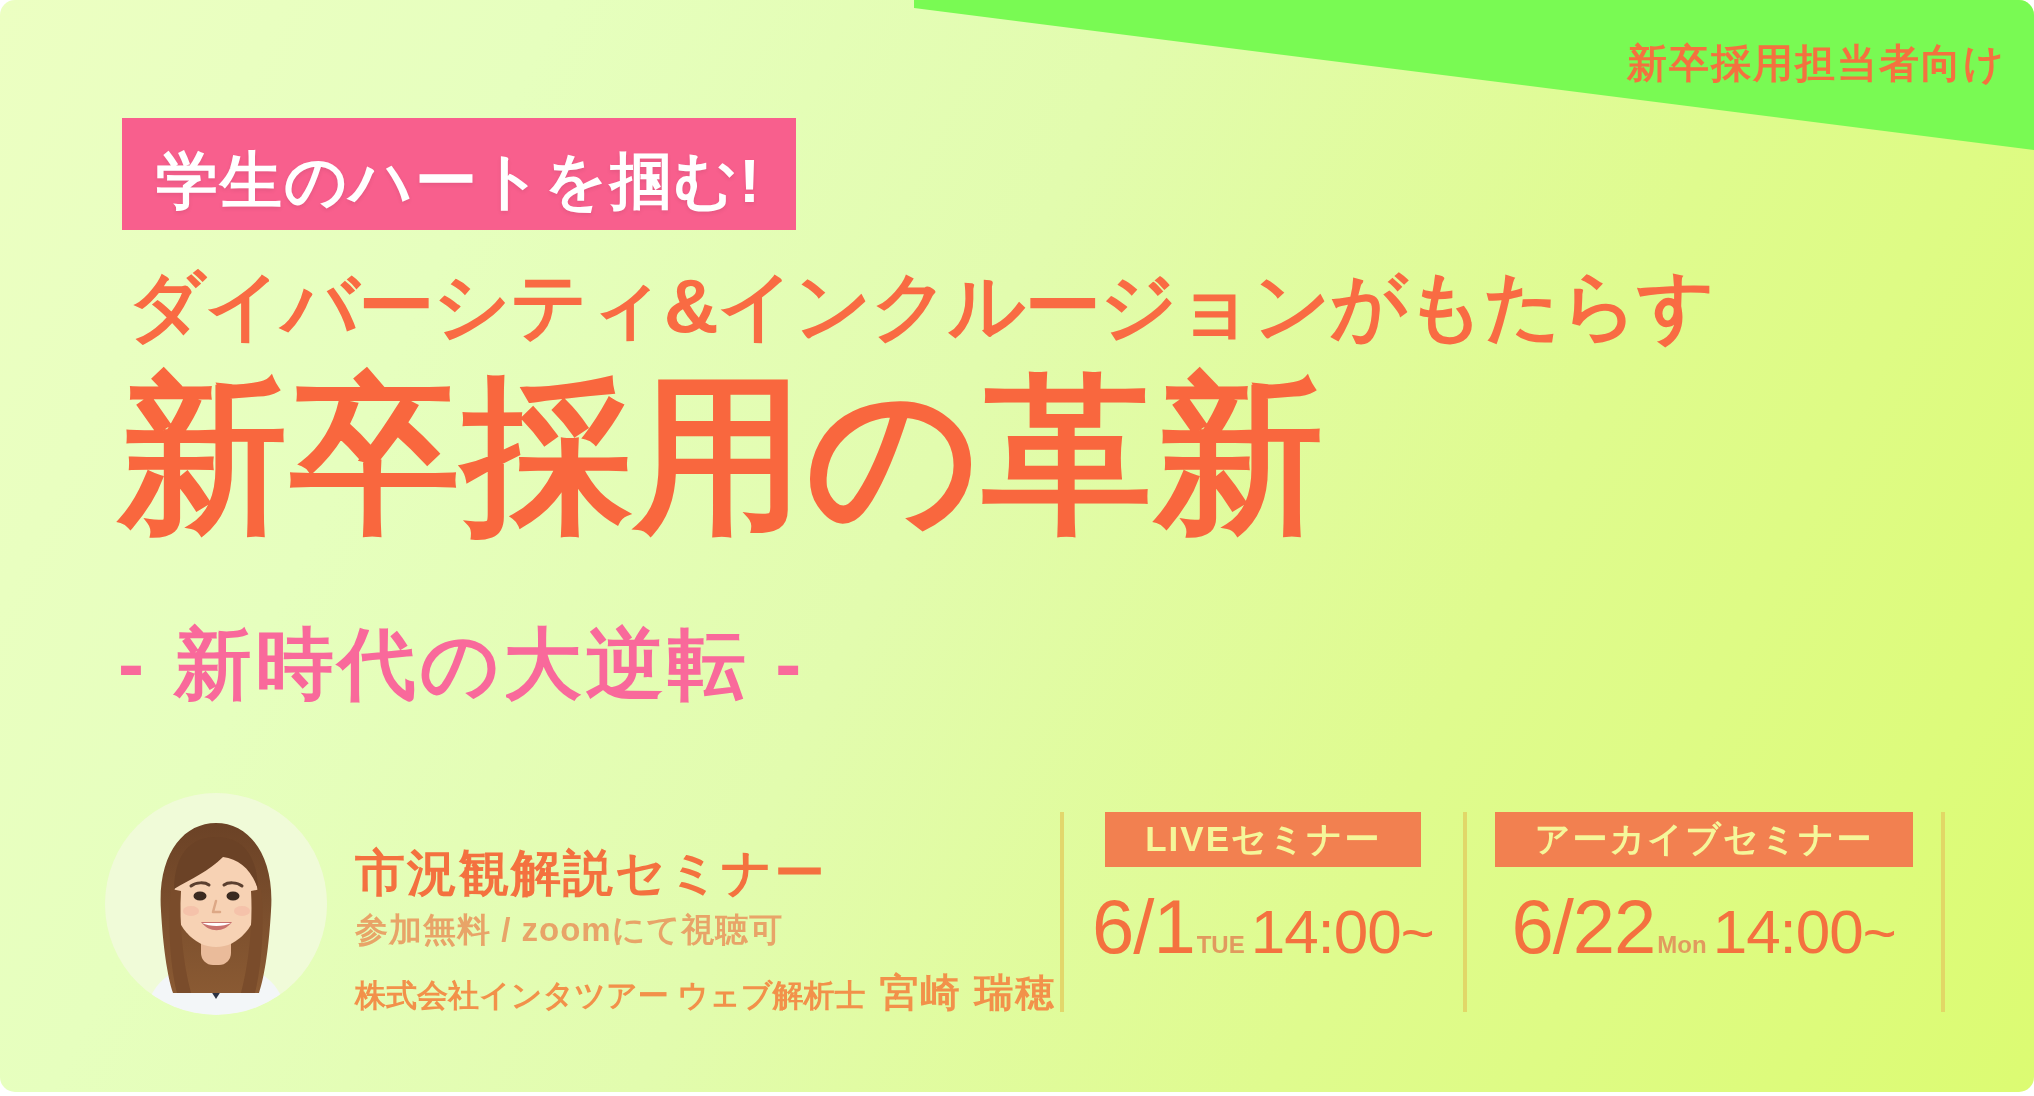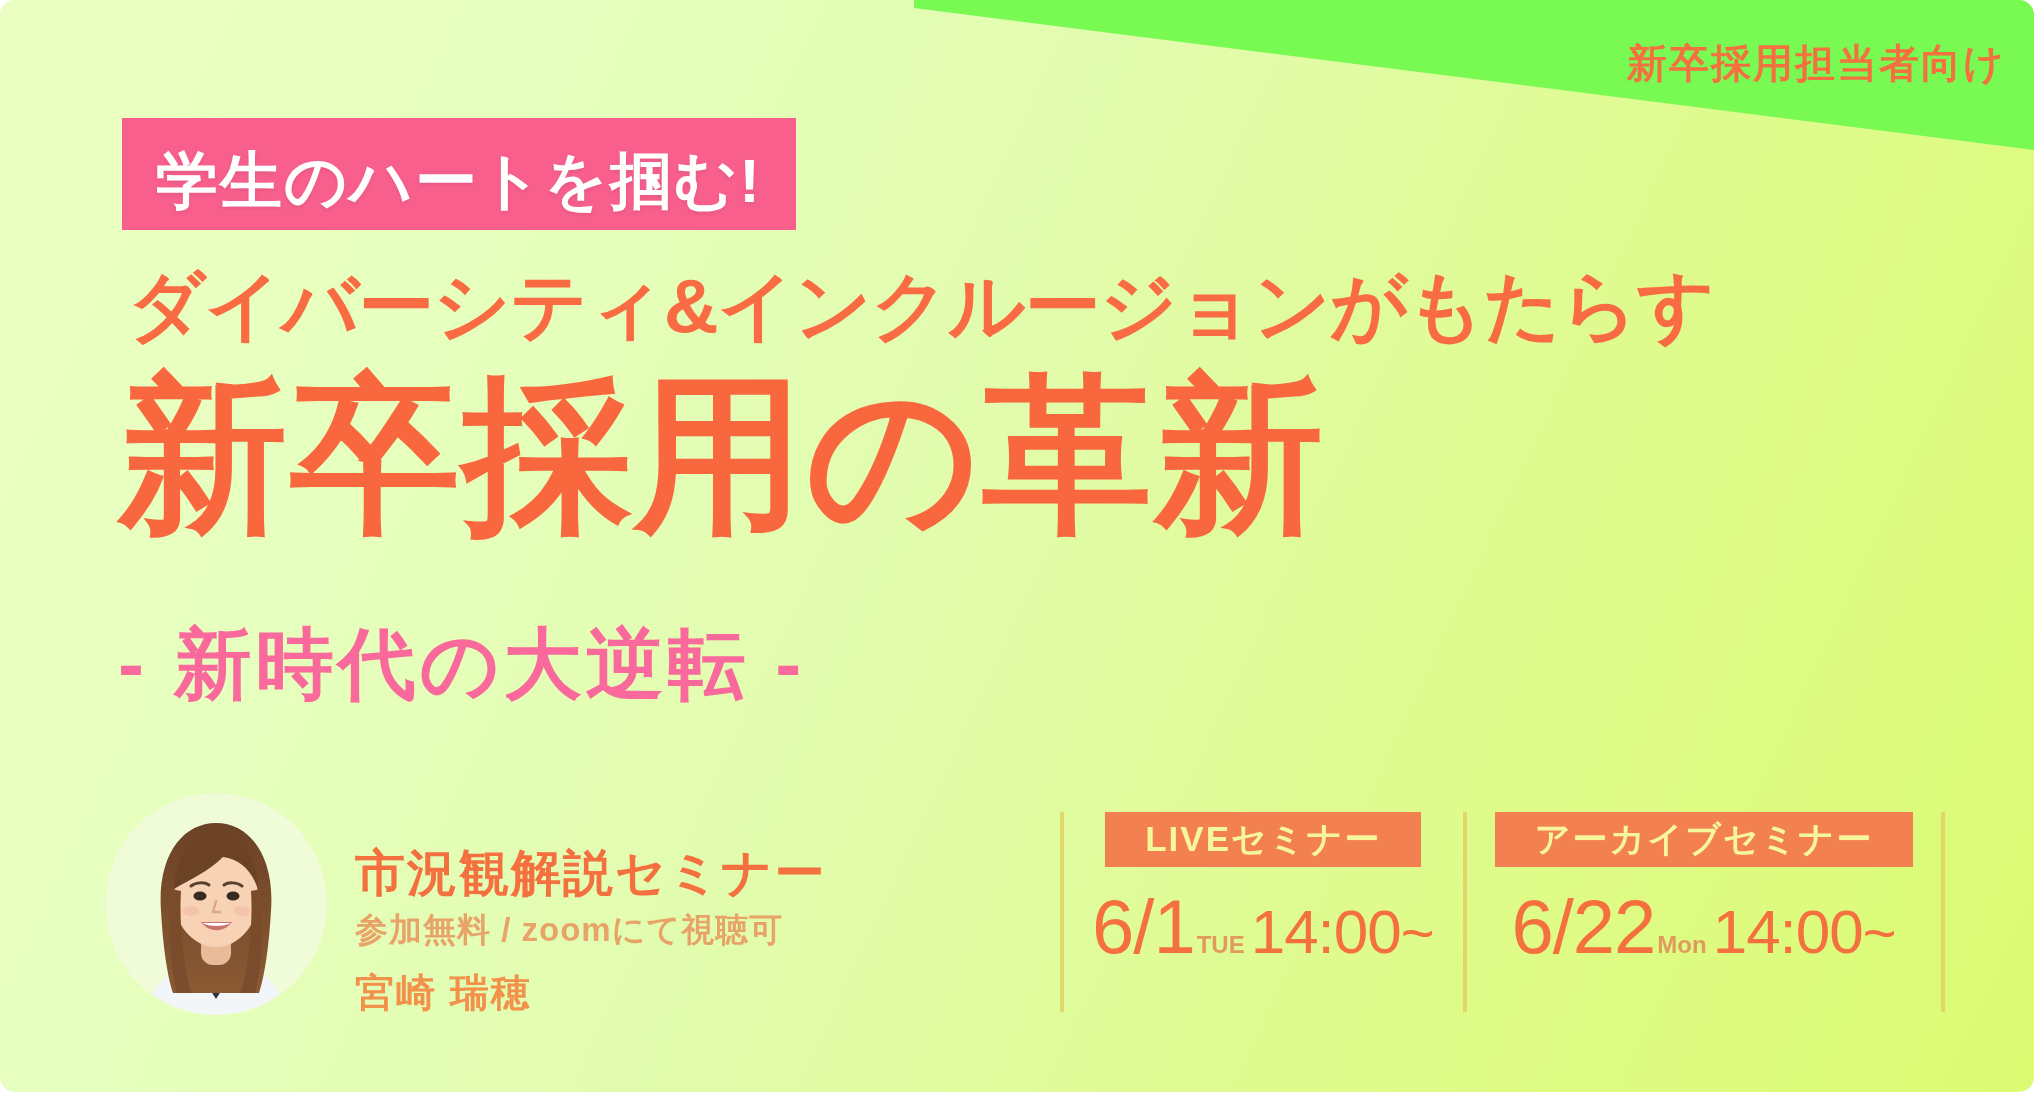--- a/index.html
+++ b/index.html
@@ -191,20 +191,21 @@
 
           <path d="M66 96 C62 134 66 176 72 200 L86 200 C78 170 74 130 76 98 Z" fill="#7a4c2b"></path>
           <path d="M156 96 C160 134 156 176 150 200 L136 200 C144 170 148 130 146 98 Z" fill="#7a4c2b"></path>
         </g>
       </svg>
     </div>
     <div class="speaker-text">
       <div class="sem-title">市況観解説セミナー</div>
       <div class="sem-sub">参加無料 / zoomにて視聴可</div>
       <div class="sem-org">
+        <span>株式会社インタツアー ウェブ解析士</span>
         <span class="person">宮崎 瑞穂</span>
       </div>
     </div>
   </div>
 
   <div class="dates">
 
     <div class="vdiv"></div>
 
     <div class="date-col">

